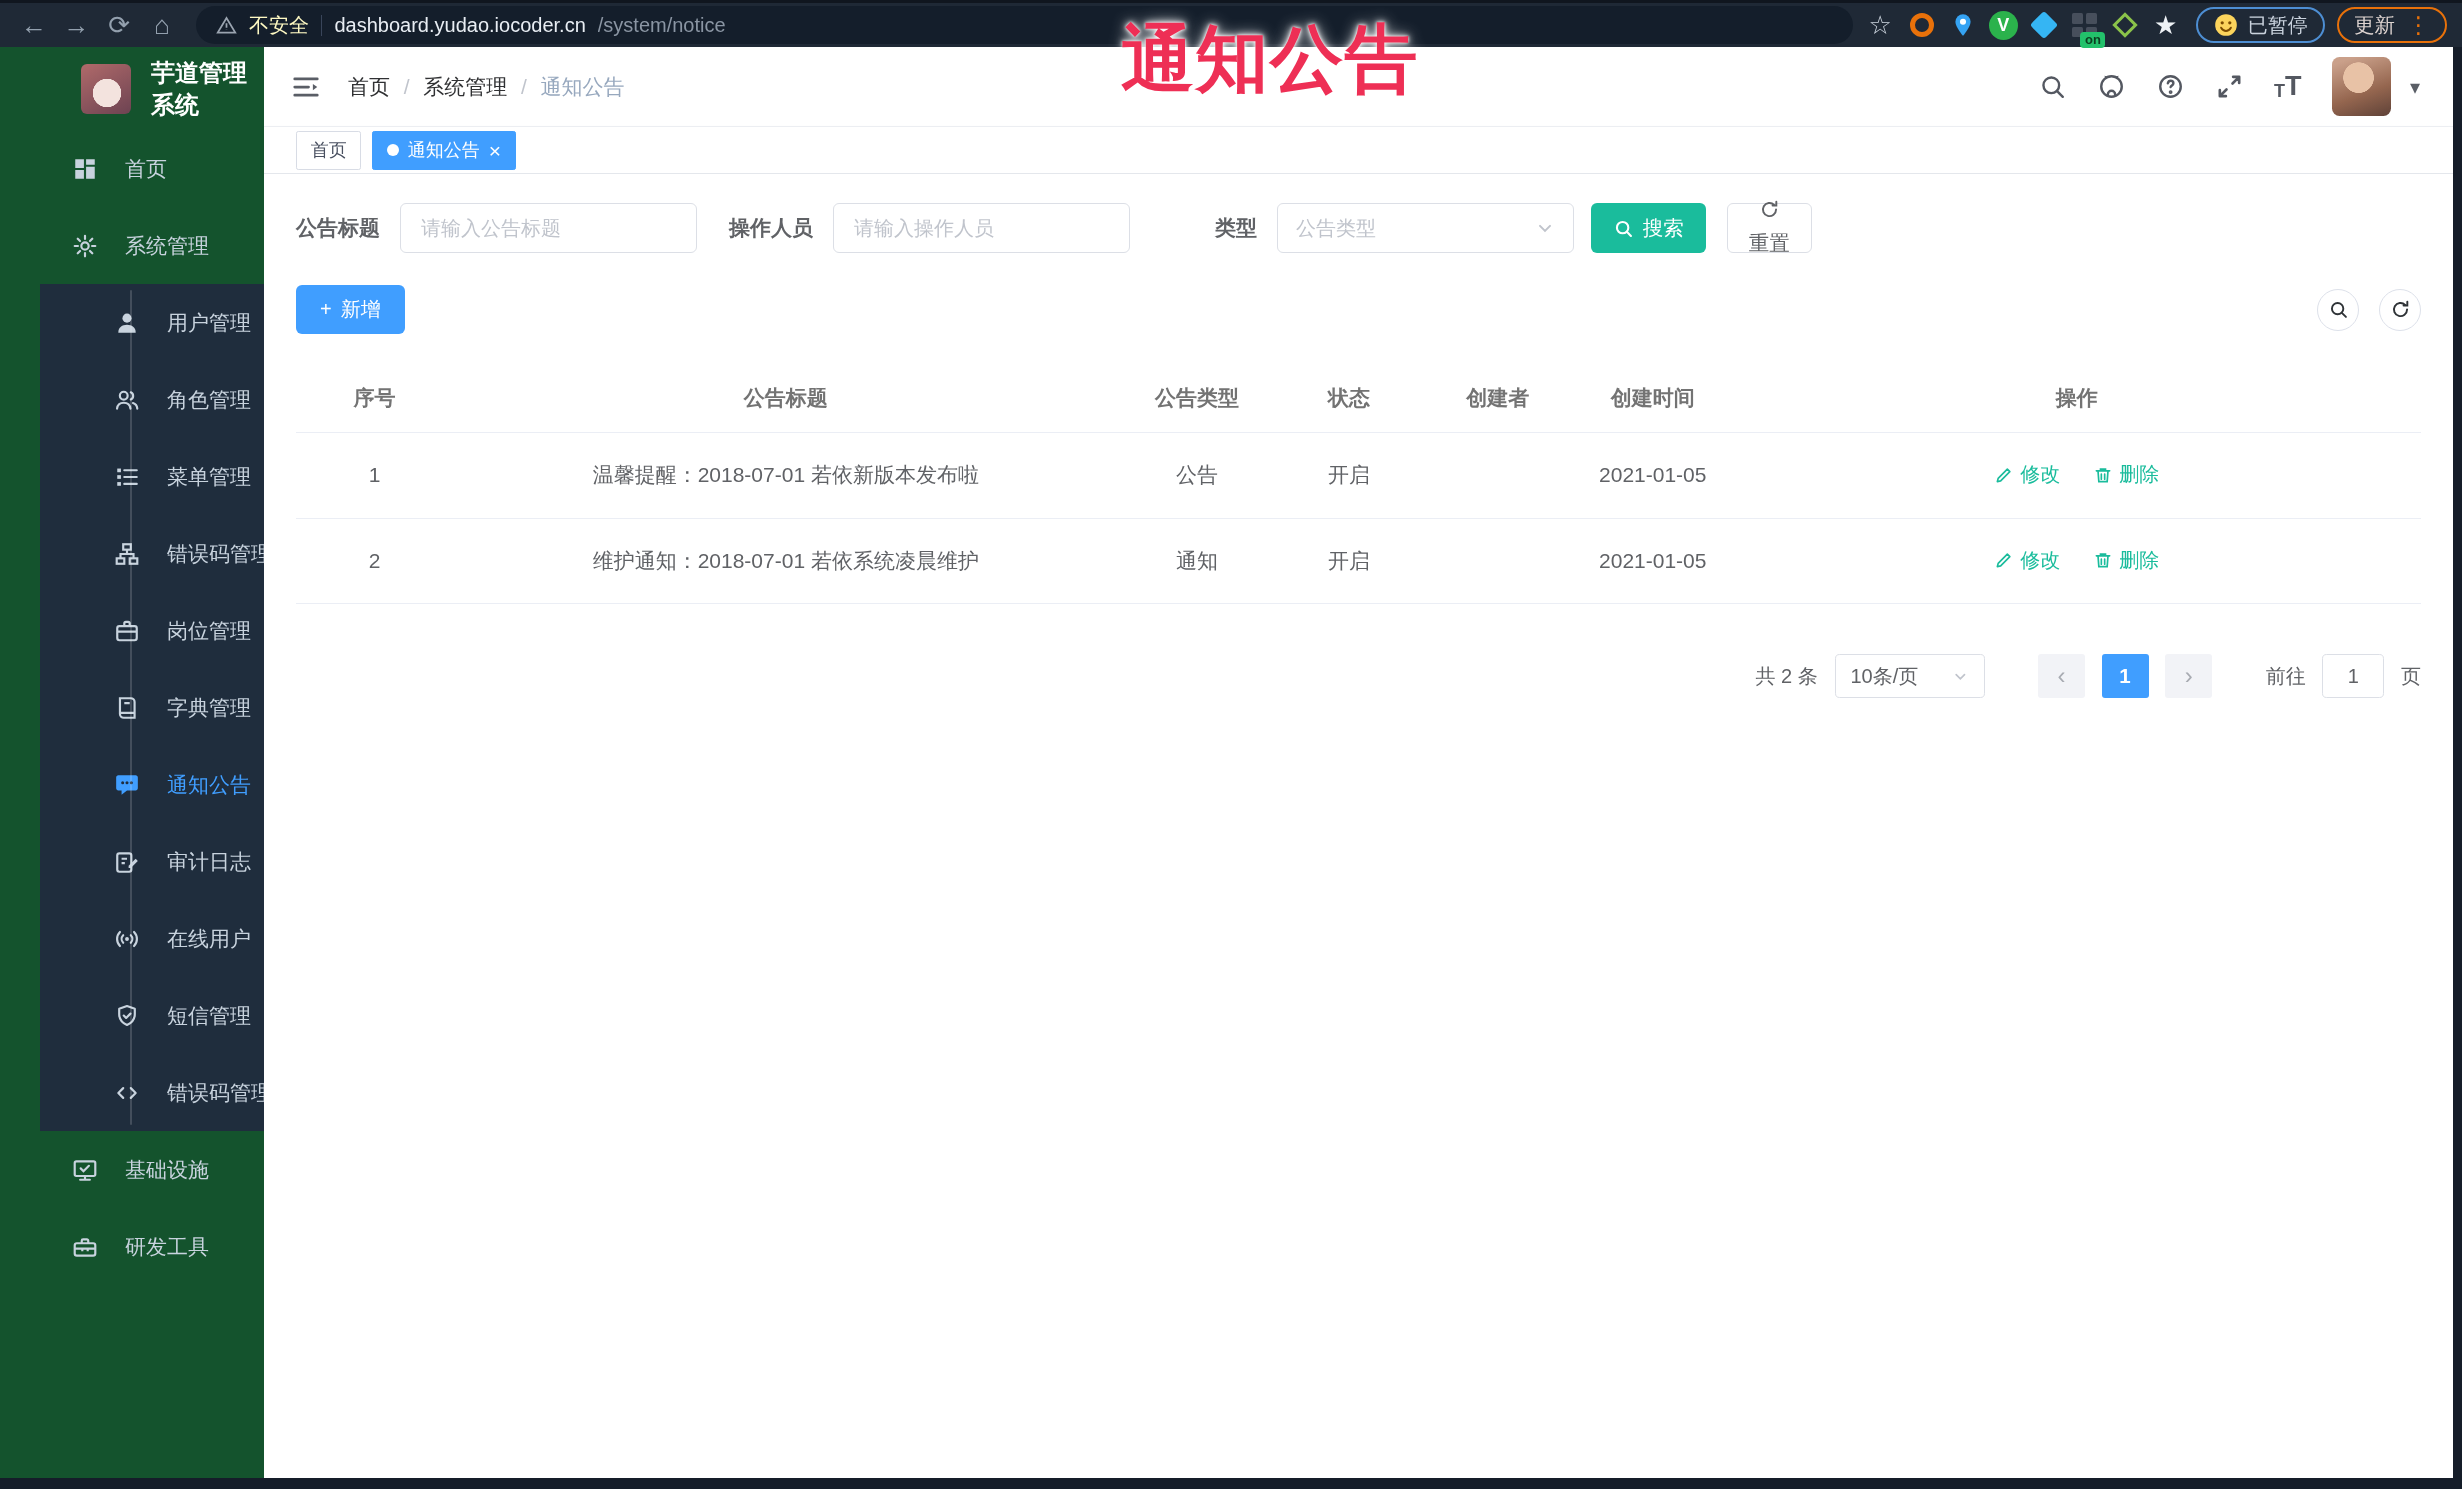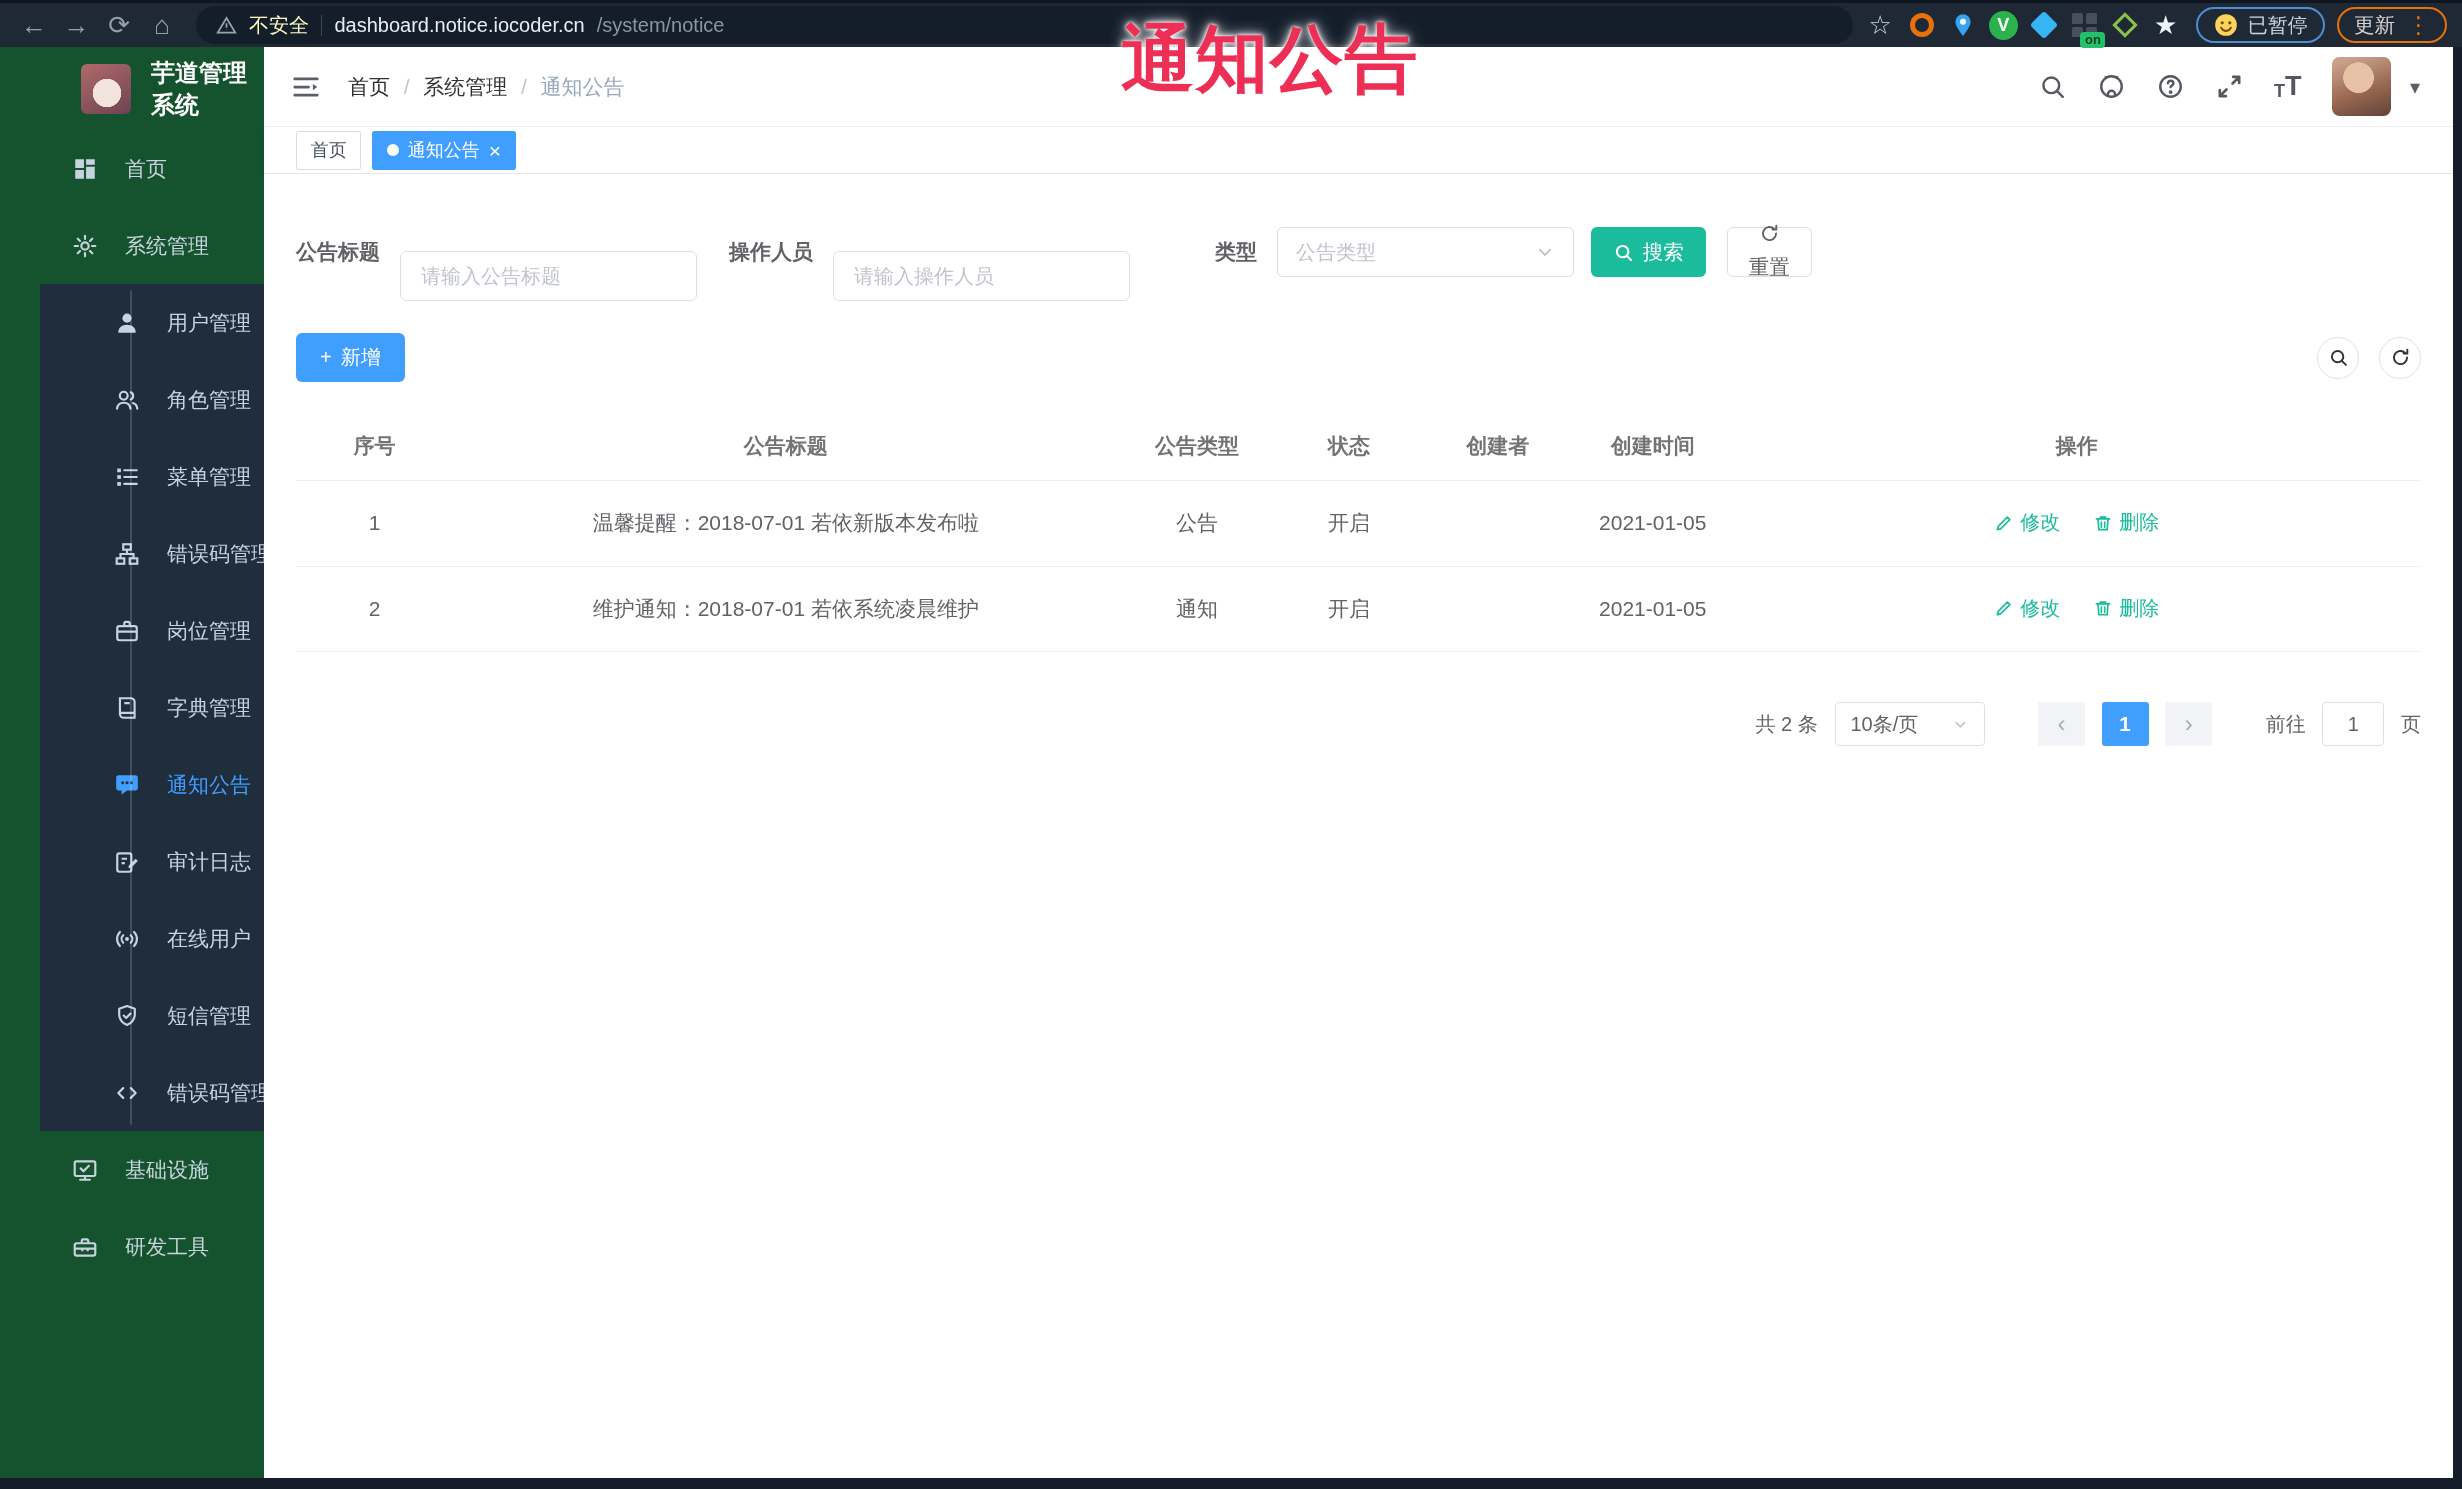--- a/index.html
+++ b/index.html
@@ -72,21 +72,21 @@
   .tag .dot{width:12px;height:12px;border-radius:50%;background:#fff;}
   .tag .x{font-size:21px;line-height:1;}
 
   .content{flex:1;padding:29px 32px;position:relative;background:#fff;min-width:0;}
 
   
   .filters{display:flex;align-items:center;font-size:21px;color:#606266;}
   .f-label{font-weight:bold;margin-right:20px;white-space:nowrap;}
   .ml1{margin-left:32px;}
   .ml2{margin-left:85px;}
-  .f-input{width:297px;height:50px;border:1.5px solid #dcdfe6;border-radius:6px;padding:0 20px;font-size:20px;color:#606266;outline:none;font-family:inherit;background:#fff;margin-top:48px;}
+  .f-input{width:297px;height:50px;border:1.5px solid #dcdfe6;border-radius:6px;padding:0 20px;font-size:20px;color:#606266;outline:none;font-family:inherit;background:#fff;}
   .f-input::placeholder{color:#c0c4cc;}
   .select{width:297px;height:50px;border:1.5px solid #dcdfe6;border-radius:6px;display:flex;align-items:center;justify-content:space-between;padding:0 18px;color:#c0c4cc;font-size:20px;cursor:pointer;background:#fff;}
   .select .chev{color:#c0c4cc;margin:0;}
   .btn{height:50px;border-radius:6px;display:inline-flex;align-items:center;justify-content:center;gap:9px;font-size:20.5px;padding:0 21px;border:1.5px solid transparent;cursor:pointer;font-family:inherit;}
   .btn .ic{width:21px;height:21px;}
   .btn.search{background:#1abc9c;color:#fff;margin-left:16.7px;}
   .btn.reset{background:#fff;border-color:#dcdfe6;color:#606266;margin-left:21px;flex-direction:column;}
 
   
   .toolbar{margin-top:32px;display:flex;align-items:center;}
@@ -125,21 +125,21 @@
   <span class="nav-ic">⟳</span>
   <span class="nav-ic">⌂</span>
 
   <div class="url-pill">
     <svg class="ic" style="width:21px;height:21px" viewBox="0 0 24 24" fill="none" stroke="#9aa4b0" stroke-width="2">
         <path d="M12 3.5L22 20H2z"></path>
         <path d="M12 9.5v5M12 16.8v.2"></path>
       </svg>
     <span class="sec-label">不安全</span>
     <span class="u-div"></span>
-    <span class="url-host">dashboard.notice.iocoder.cn</span>
+    <span class="url-host">dashboard.yudao.iocoder.cn</span>
     <span class="url-path">/system/notice</span>
   </div>
 
   <span class="bk-star">☆</span>
 
   <span class="ext">
       <span class="e-ring"></span>
     </span>
   <span class="ext">
     <svg width="26" height="26" viewBox="0 0 24 24">

